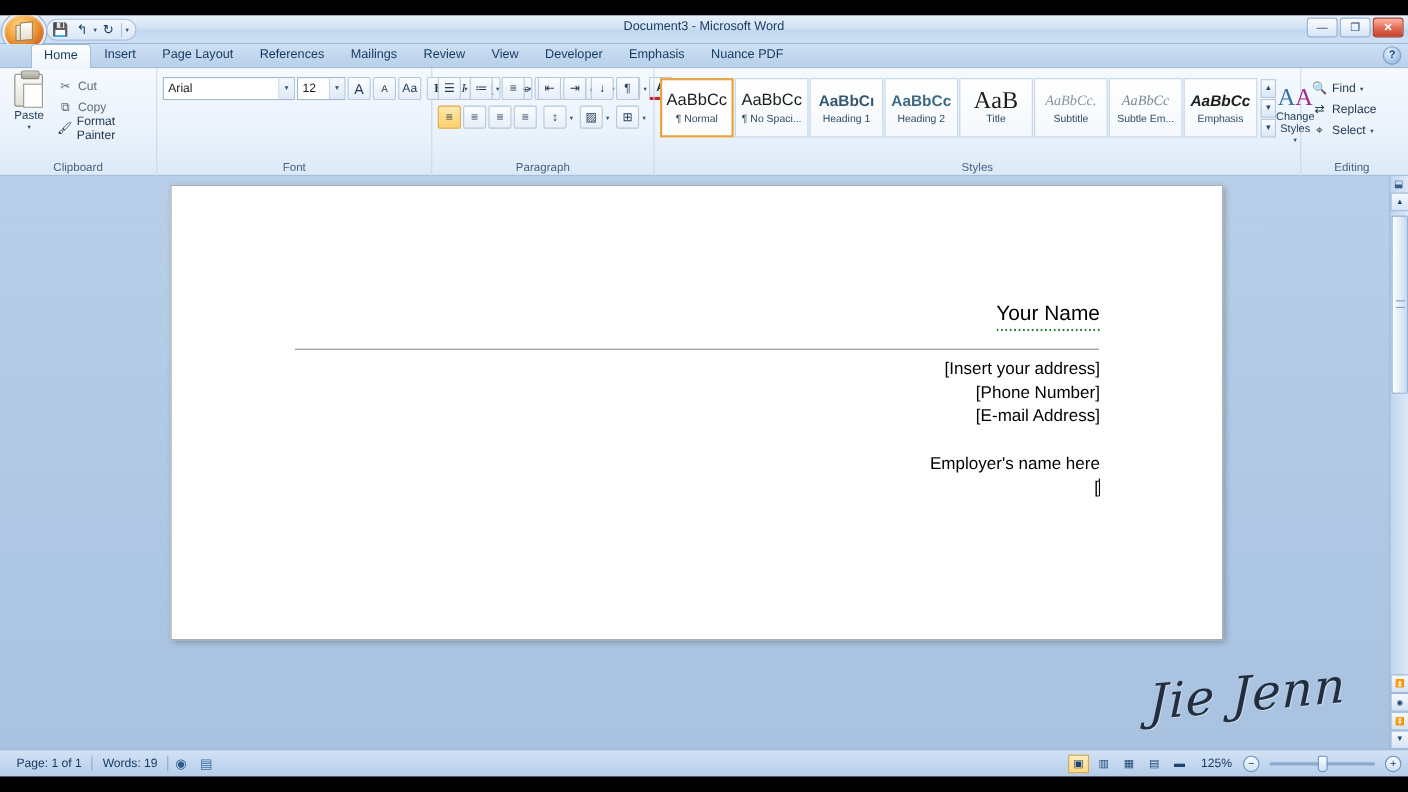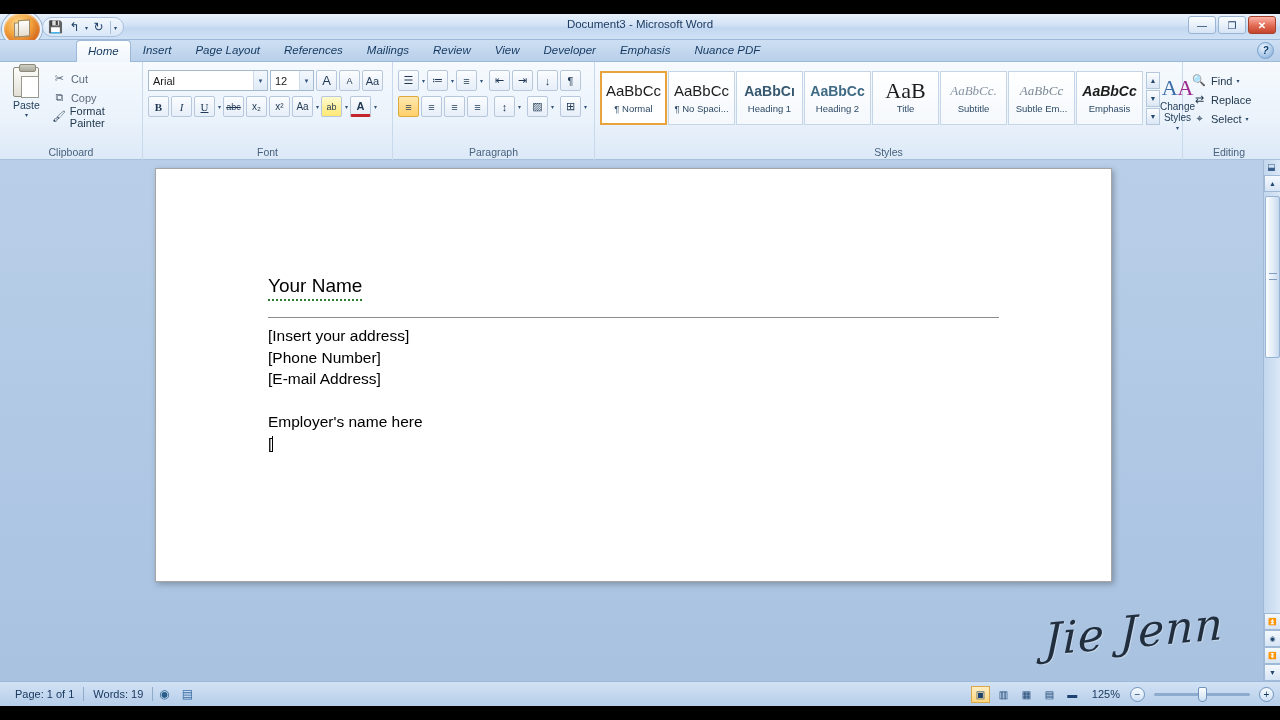--- a/index.html
+++ b/index.html
@@ -86,24 +86,23 @@
   .winbtn.close {
     background: linear-gradient(#ffb4a8, #e06a52 55%, #c5432c 100%);
     border-color: #a8412c; color: #fff; font-weight: bold;
   }
 
   
   .tabstrip {
     position: relative;
     height: 22px;
     background: linear-gradient(#cddff3, #b9d0ea);
-    padding-left: 76px;
+    padding-left: 28px;
     display: flex; align-items: flex-end;
     border-bottom: 1px solid #9db8d8;
-    font-style: italic;
   }
   .tab {
     font-size: 11.5px; color: #14385f;
     padding: 3px 11px 4px;
     border: 1px solid transparent;
     border-bottom: none;
     border-radius: 4px 4px 0 0;
     line-height: 14px;
   }
   .tab.active {
@@ -249,20 +248,21 @@
     height: 521px;
     background: linear-gradient(#b9cfe9, #a8c2e0);
     overflow: hidden;
   }
   .page {
     position: absolute; left: 155px; top: 8px;
     width: 957px; height: 414px;
     background: #fff;
     border: 1px solid #a5a5a5;
     box-shadow: 2px 2px 6px rgba(0,0,0,.28);
+    text-align: right;
   }
   .doc-text {
     position: absolute; left: 112px; top: 104px;
     width: 732px;
     font-family: "Liberation Sans", sans-serif;
     color: #000;
   }
   .doc-name {
     font-size: 19px; line-height: 26px;
     border-bottom: 0;
@@ -441,21 +441,21 @@
           <div class="small-cmd" style="color:#22394f">
             <span class="ico">🖌</span>
             <span>Format Painter</span>
           </div>
         </div>
       </div>
       <div class="group-label">Clipboard</div>
     </div>
 
     <div class="group" style="width:250px">
-      <div class="group-body" style="flex-direction:column;padding-top:5px;gap:5px">
+      <div class="group-body" style="flex-direction:row;padding-top:5px;gap:5px">
         <div class="row">
           <div class="combo" style="width:120px">
             <span>Arial</span>
             <span class="arrow">▼</span>
           </div>
           <div class="combo" style="width:44px">
             <span>12</span>
             <span class="arrow">▼</span>
           </div>
           <div class="btn framed" style="font-size:13px">A</div>

